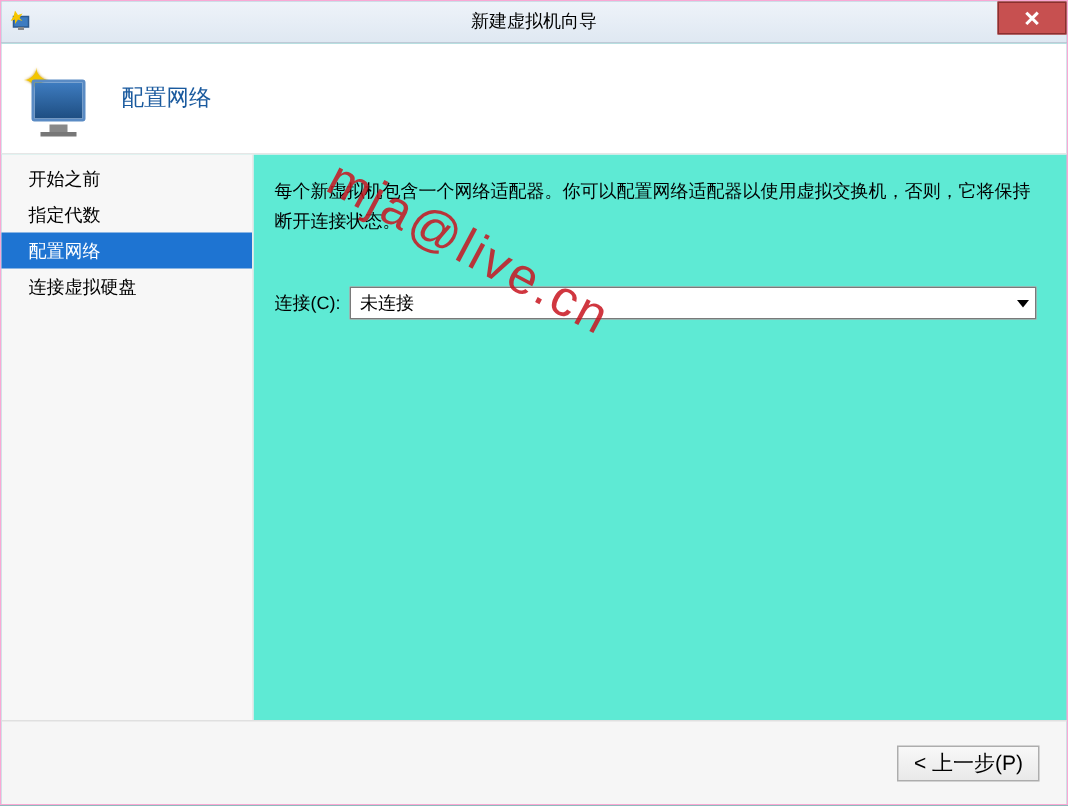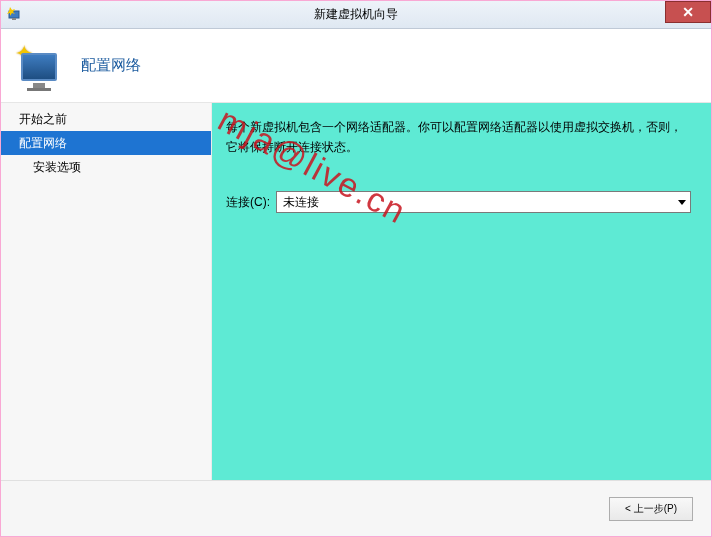--- a/index.html
+++ b/index.html
@@ -77,21 +77,21 @@
   }
   .header-title {
     font-size:15px;color:#1a5a9e;font-weight:normal;
   }
   .body {
     flex:1;
     display:flex;
     min-height:0;
   }
   .sidebar {
-    width:211px;
+    width:168px;
     background:#f7f7f7;
     border-right:1px solid #eaeaea;
     padding-top:4px;
   }
   .side-item {
     padding:3px 0 3px 18px;
     color:#000;
     cursor:pointer;
     line-height:18px;
   }
@@ -143,21 +143,21 @@
     padding-right:18px;
     gap:8px;
     background:#f6f6f6;
   }
   .btn {
     min-width:84px;
     height:24px;
     border:1px solid #adadad;
     background:linear-gradient(#f8f8f8,#e9e9e9);
     cursor:pointer;
-    font-size:10px;
+    font-size:14px;
     padding:0 10px;
     font-family:inherit;
   }
   .btn.primary-frame {
     outline:2px solid #c02030;
     outline-offset:2px;
   }
   .watermark {
     position:absolute;
     left:230px;top:100px;
@@ -196,22 +196,23 @@
       <div class="monitor"></div>
       <div class="stand"></div>
       <div class="base"></div>
     </div>
     <div class="header-title">配置网络</div>
   </div>
 
   <div class="body">
     <div class="sidebar">
       <div class="side-item">开始之前</div>
+      <div class="side-item">指定代数</div>
       <div class="side-item active">配置网络</div>
-      <div class="side-item indent">安装选项</div>
+      <div class="side-item">连接虚拟硬盘</div>
     </div>
 
     <div class="content">
       <div class="desc">每个新虚拟机包含一个网络适配器。你可以配置网络适配器以使用虚拟交换机，否则，它将保持断开连接状态。</div>
       <div class="form-row">
         <span class="form-label">连接(C):</span>
         <div class="select-wrap">
           <span class="select-val">未连接</span>
           <span class="select-arrow"></span>
         </div>

